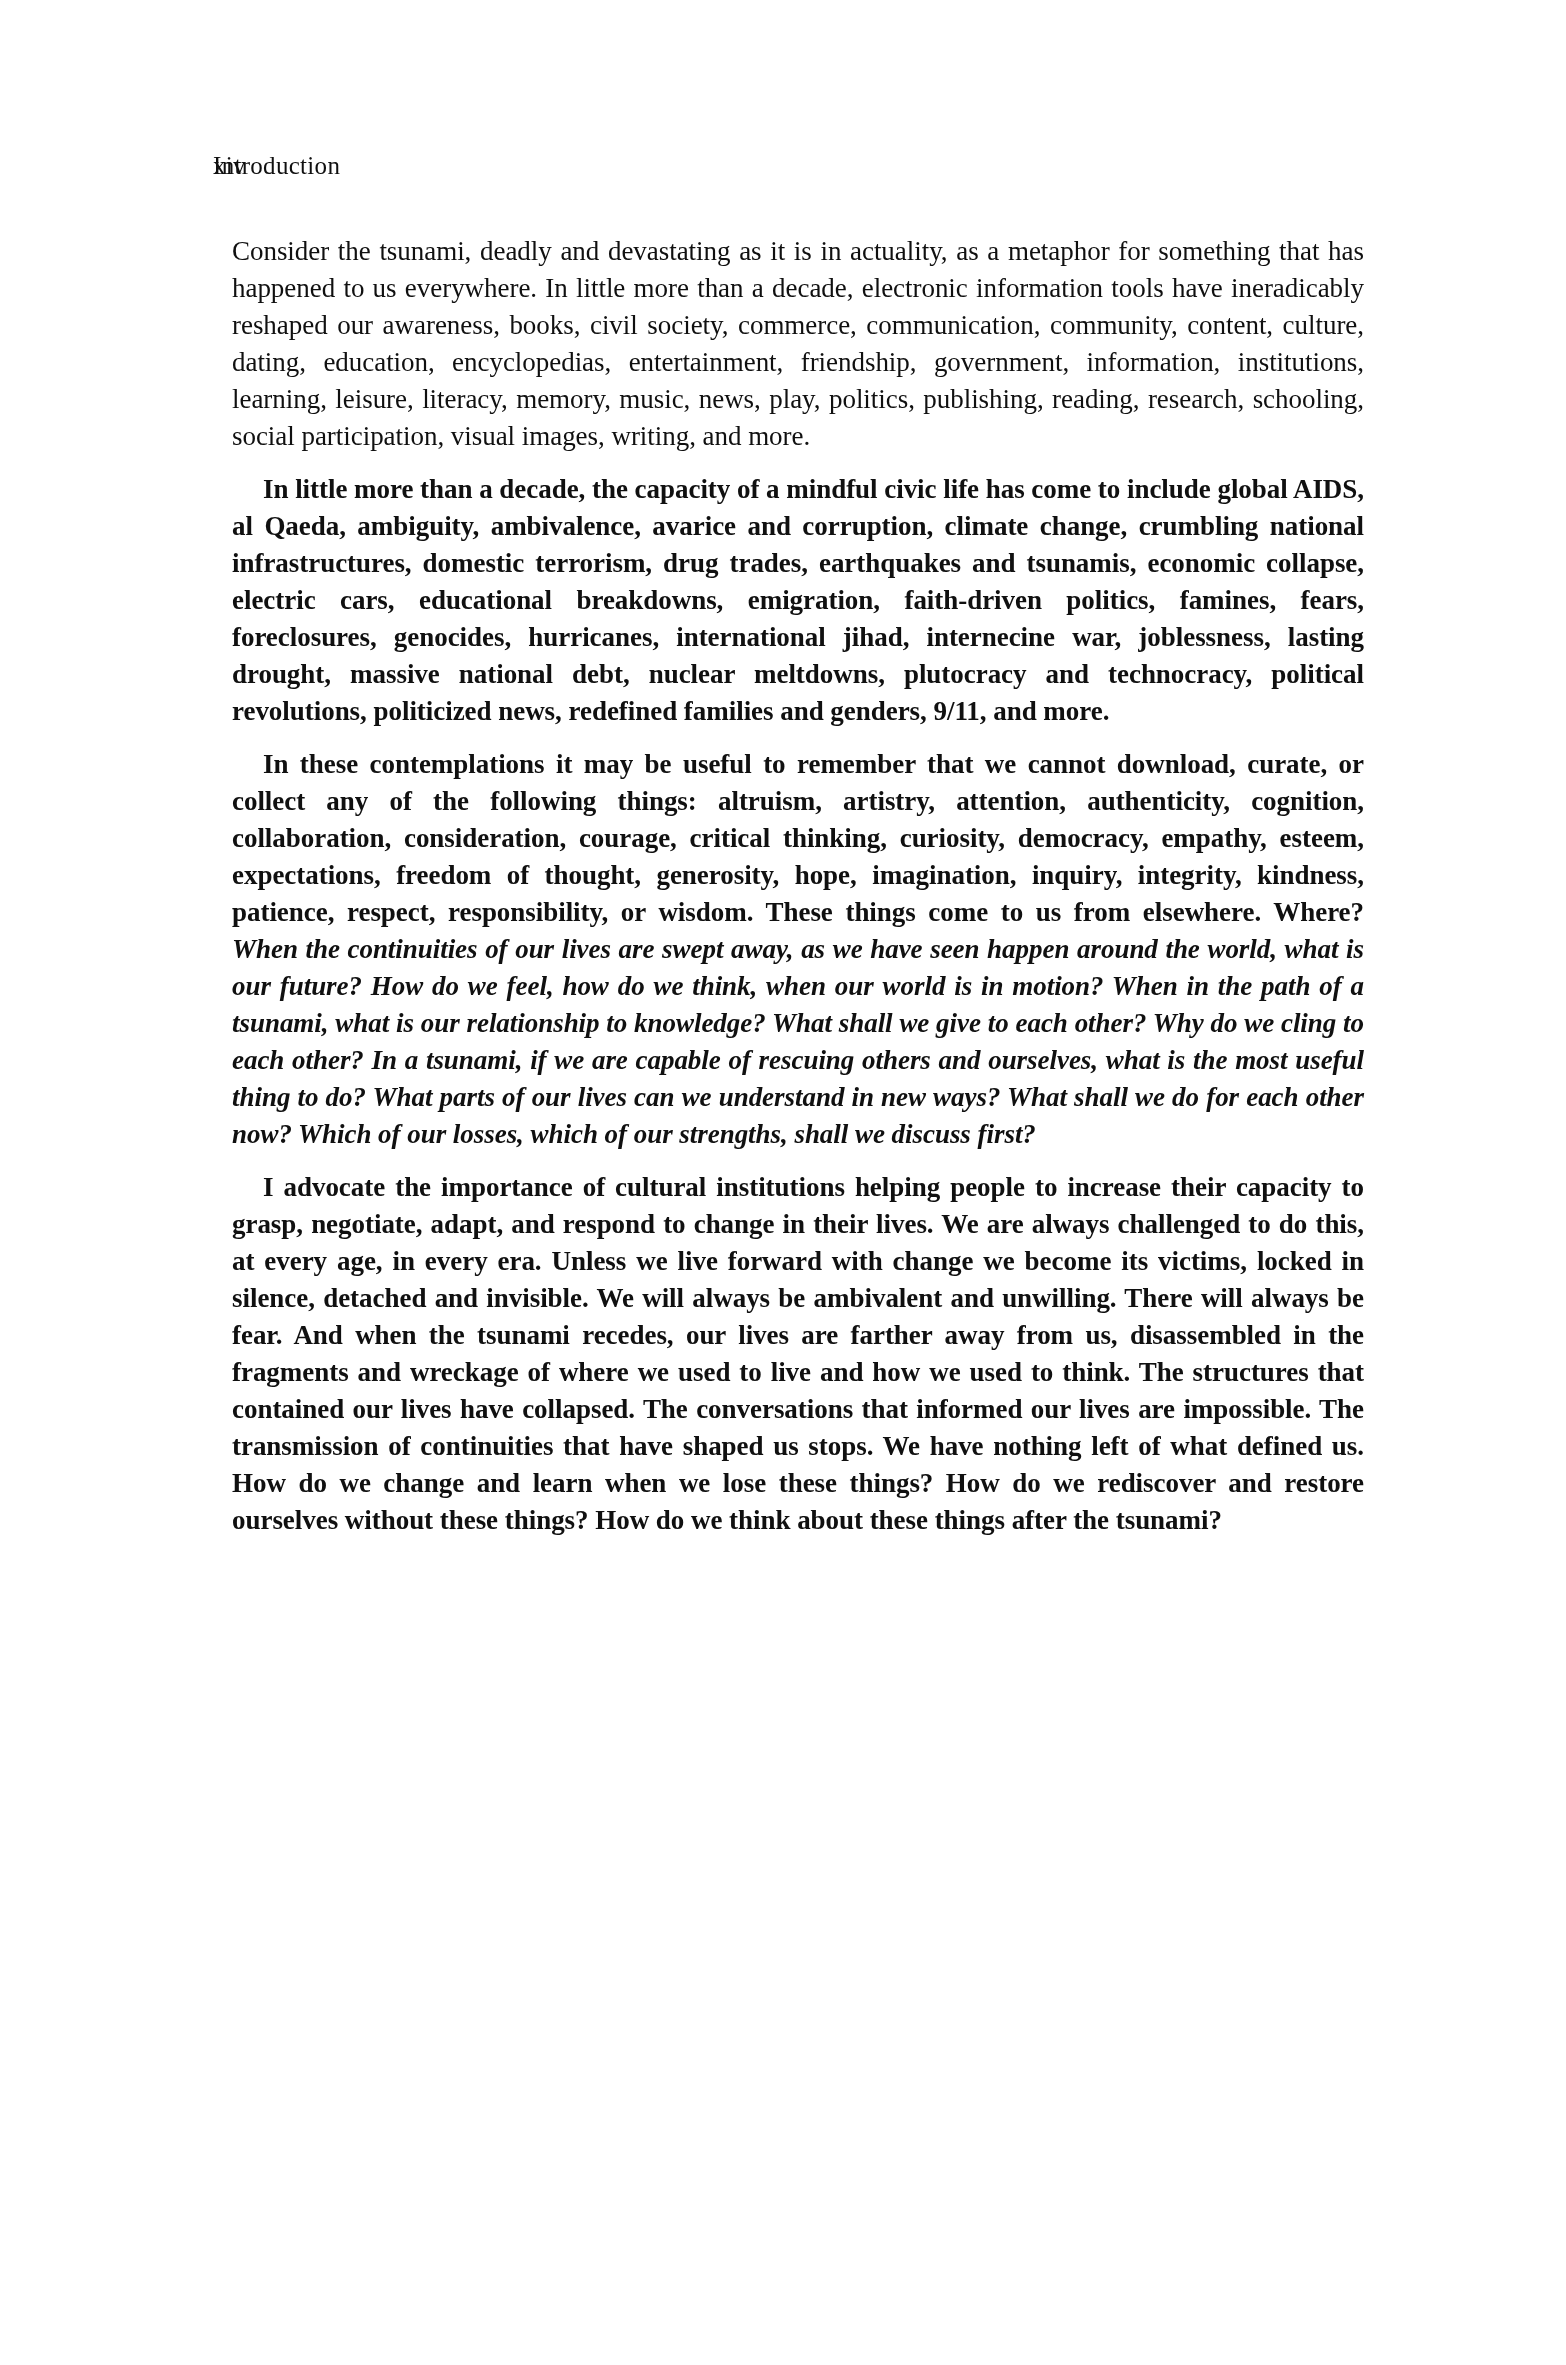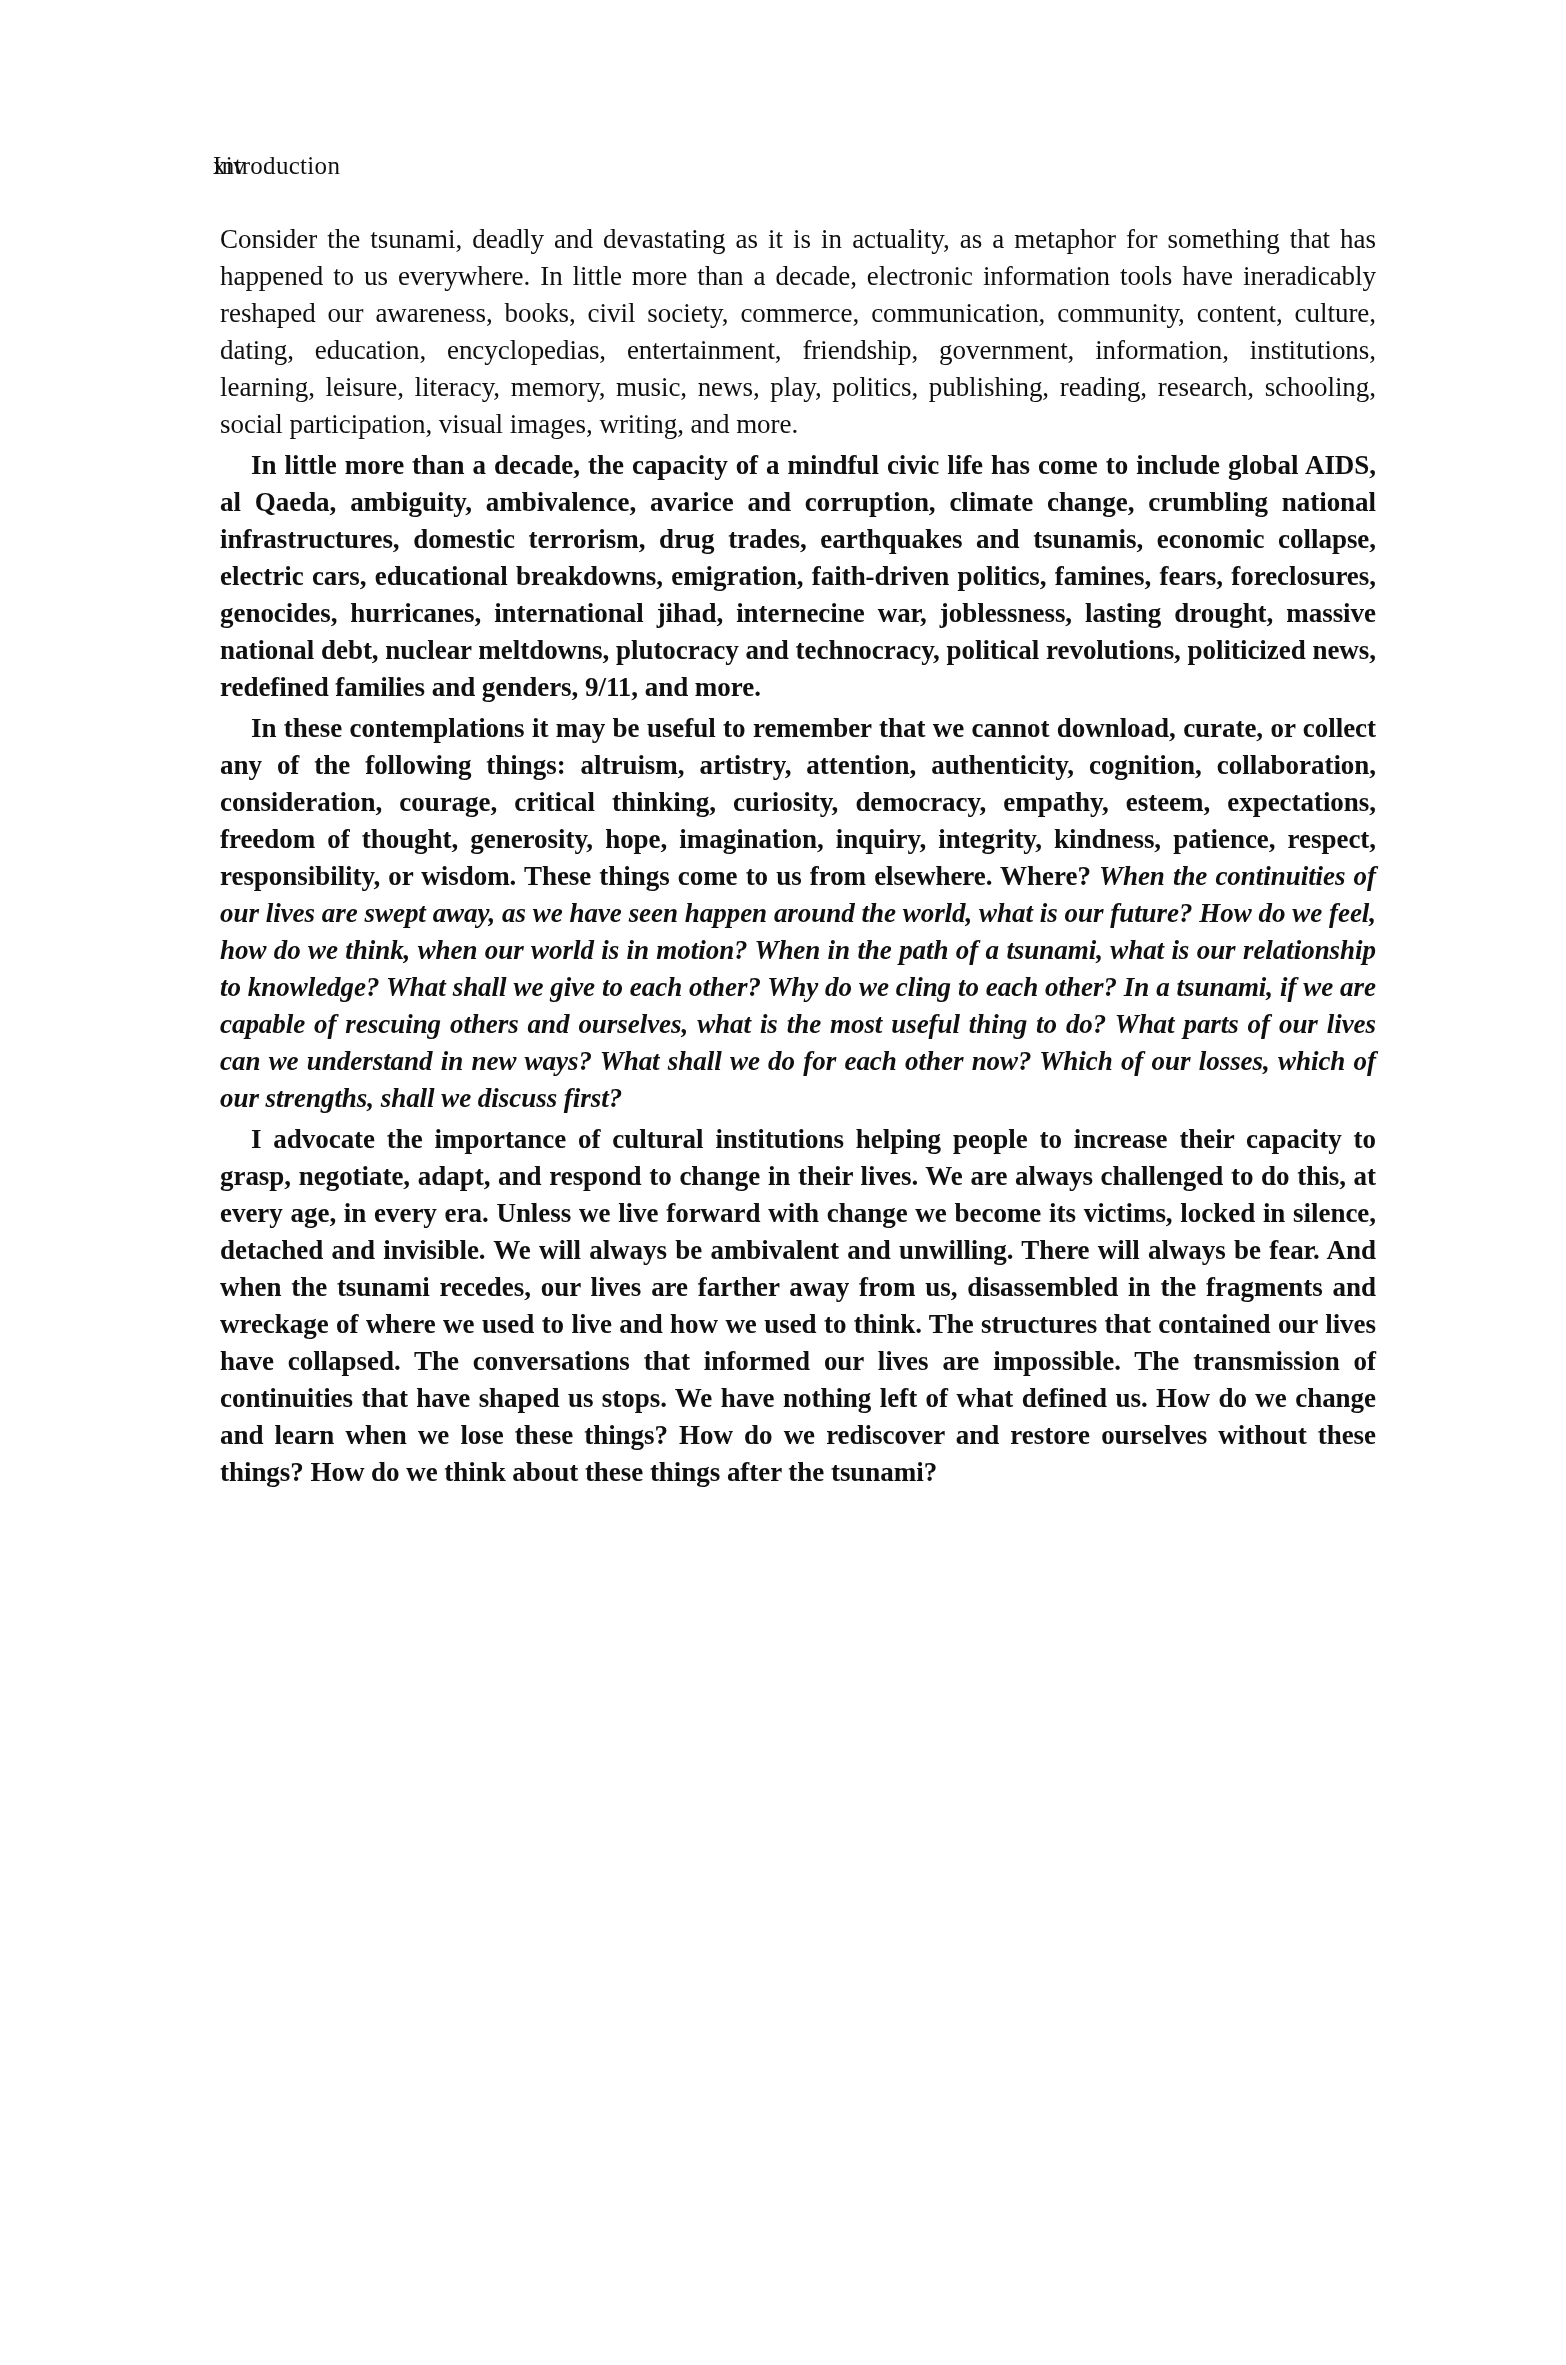--- a/index.html
+++ b/index.html
@@ -45,21 +45,21 @@
     font-size: 25px;
     letter-spacing: 0.3px;
   }
   .textblock {
     position: absolute;
     top: 217px;
     left: 216px;
     width: 1164px;
   }
   p {
-    margin: 4px;
+    margin: 16px;
     font-size: 27px;
     line-height: 37px;
     text-align: justify;
     text-justify: inter-word;
     hyphens: manual;
     -webkit-hyphens: manual;
   }
   p.indent {
     text-indent: 31px;
     font-weight: bold;

